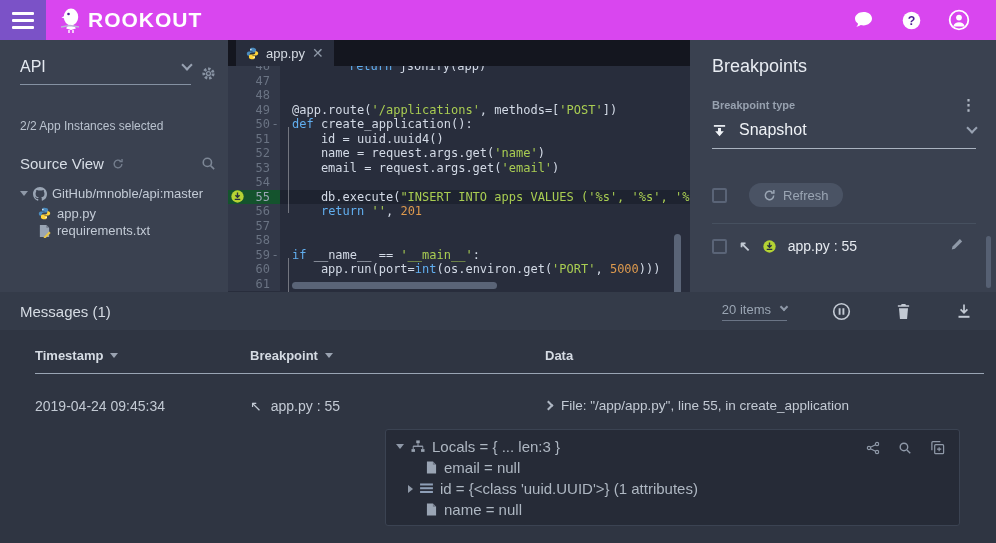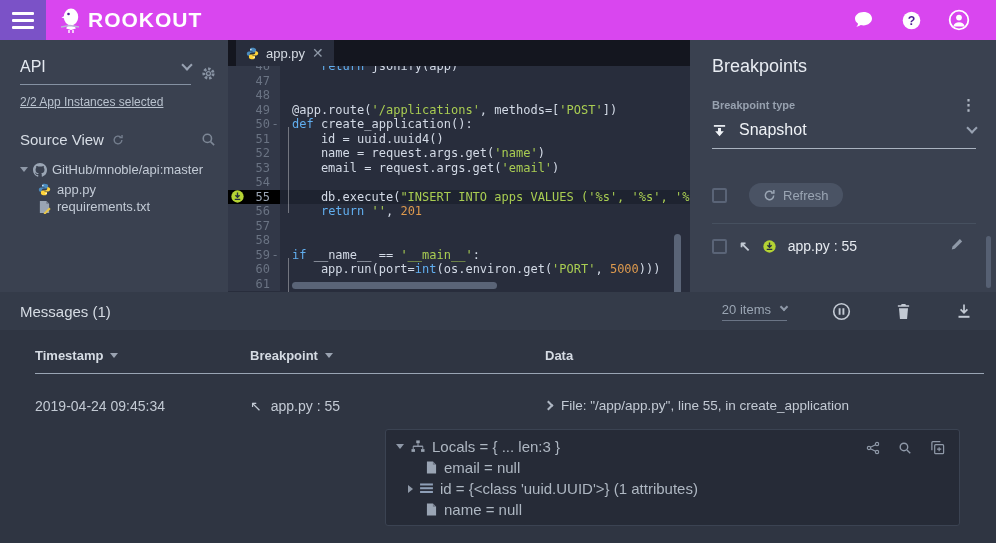--- a/index.html
+++ b/index.html
@@ -21,21 +21,21 @@
 
   
   .sidebar{width:228px;background:#3A4150;position:relative;padding:18px 0 0 20px;flex:none;}
   .select-row{display:flex;align-items:center;width:196px;}
   .select-box{width:172px;border-bottom:1px solid #8591A2;display:flex;align-items:center;
     justify-content:space-between;padding-bottom:8px;}
   .select-value{color:#E4E9F0;font-size:16px;}
   .chev{width:8px;height:8px;border-right:2px solid #98A2B2;border-bottom:2px solid #98A2B2;
     transform:rotate(45deg);margin-top:-4px;}
   .gear{margin-left:10px;margin-top:4px;}
-  .instances{display:block;margin-top:10px;color:#B9C2CE;font-size:12px;text-decoration:underline;cursor:pointer;}
+  .instances{display:block;margin-top:34px;color:#B9C2CE;font-size:12px;cursor:pointer;}
   .srcview{margin-top:22px;display:flex;align-items:center;color:#D8DEE6;font-size:15px;width:196px;}
   .srcview .mini-refresh{margin-left:8px;opacity:.75;}
   .srcview .search{margin-left:auto;cursor:pointer;}
   .tree{margin-top:14px;font-size:13px;color:#C3CBD6;}
   .tree-root{display:flex;align-items:center;gap:5px;cursor:pointer;}
   .caret-down{width:0;height:0;border-left:4px solid transparent;border-right:4px solid transparent;
     border-top:5px solid #8F99A8;flex:none;}
   .caret-right{width:0;height:0;border-top:4px solid transparent;border-bottom:4px solid transparent;
     border-left:5px solid #8F99A8;flex:none;}
   .tree-files{margin:4px 0 0 18px;}
@@ -51,21 +51,21 @@
   .code-viewport{flex:1;overflow:hidden;position:relative;
     font-family:"DejaVu Sans Mono",monospace;font-size:12px;}
   .code-line{display:flex;height:14.5px;line-height:14.5px;white-space:pre;}
   .gutter{width:52px;flex:none;background:#323848;color:#6A7383;display:flex;align-items:center;
     justify-content:flex-end;position:relative;}
   .lnum{text-align:right;}
   .fold{width:10px;color:#6A7383;text-align:center;}
   .bp-ic{position:absolute;left:3px;top:0px;width:13px;height:13px;}
   .ctext{padding-left:12px;}
   .code-line.bp{background:#1E2330;}
-  .code-line.bp .gutter{background:#000000;color:#9AA5B4;}
+  .code-line.bp .gutter{background:#14532d;color:#9AA5B4;}
   .tok-pl{color:#D3DAE6}.tok-kw{color:#61AEEF}.tok-str{color:#A9CD52}.tok-num{color:#DE9A4E}
   .indent-guide{position:absolute;width:1px;background:rgba(255,255,255,.35);left:60px;}
   .vscroll{position:absolute;right:9px;top:168px;width:7px;height:78px;background:#5A6477;border-radius:4px;}
   .hscroll{position:absolute;left:64px;bottom:3px;width:205px;height:7px;background:#5A6477;border-radius:4px;}
 
   
   .rightpanel{flex:1;background:#3A4150;position:relative;padding:16px 20px 0 22px;}
   .bp-title{color:#E8ECF2;font-size:18px;}
   .bp-type-row{margin-top:22px;display:flex;align-items:center;justify-content:space-between;font-weight:bold;}
   .bp-type-label{color:#97A1AF;font-size:11px;}
@@ -236,21 +236,21 @@
               <circle cx="6" cy="3.1" r=".8" fill="#fff"></circle>
               <circle cx="10" cy="12.9" r=".8" fill="#fff"></circle>
             </svg>
         </span>
         <span class="tab-label">app.py</span>
         <span class="tab-close">✕</span>
       </div>
     </div>
     <div class="code-viewport">
       <div>
-          <div class="code-line" style="margin-top: -7px;"><span class="gutter"><span class="lnum">46</span><span class="fold"></span></span><span class="ctext"><span class="tok-pl">    </span><span class="tok-kw">return</span><span class="tok-pl"> jsonify(app)</span></span></div>
+          <div class="code-line" style="margin-top: -7px; gap: 28px;"><span class="gutter"><span class="lnum">46</span><span class="fold"></span></span><span class="ctext"><span class="tok-pl">    </span><span class="tok-kw">return</span><span class="tok-pl"> jsonify(app)</span></span></div>
           <div class="code-line"><span class="gutter"><span class="lnum">47</span><span class="fold"></span></span><span class="ctext"></span></div>
           <div class="code-line"><span class="gutter"><span class="lnum">48</span><span class="fold"></span></span><span class="ctext"></span></div>
           <div class="code-line"><span class="gutter"><span class="lnum">49</span><span class="fold"></span></span><span class="ctext"><span class="tok-pl">@app.route(</span><span class="tok-str">'/applications'</span><span class="tok-pl">, methods=[</span><span class="tok-str">'POST'</span><span class="tok-pl">])</span></span></div>
           <div class="code-line"><span class="gutter"><span class="lnum">50</span><span class="fold">-</span></span><span class="ctext"><span class="tok-kw">def</span><span class="tok-pl"> create_application():</span></span></div>
           <div class="code-line"><span class="gutter"><span class="lnum">51</span><span class="fold"></span></span><span class="ctext"><span class="tok-pl">    id = uuid.uuid4()</span></span></div>
           <div class="code-line"><span class="gutter"><span class="lnum">52</span><span class="fold"></span></span><span class="ctext"><span class="tok-pl">    name = request.args.get(</span><span class="tok-str">'name'</span><span class="tok-pl">)</span></span></div>
           <div class="code-line"><span class="gutter"><span class="lnum">53</span><span class="fold"></span></span><span class="ctext"><span class="tok-pl">    email = request.args.get(</span><span class="tok-str">'email'</span><span class="tok-pl">)</span></span></div>
           <div class="code-line"><span class="gutter"><span class="lnum">54</span><span class="fold"></span></span><span class="ctext"></span></div>
           <div class="code-line bp"><span class="gutter"><span class="bp-ic"><svg width="13" height="13" viewBox="0 0 16 16">
                   <circle cx="8" cy="8" r="7.6" fill="#B5D334"></circle>

